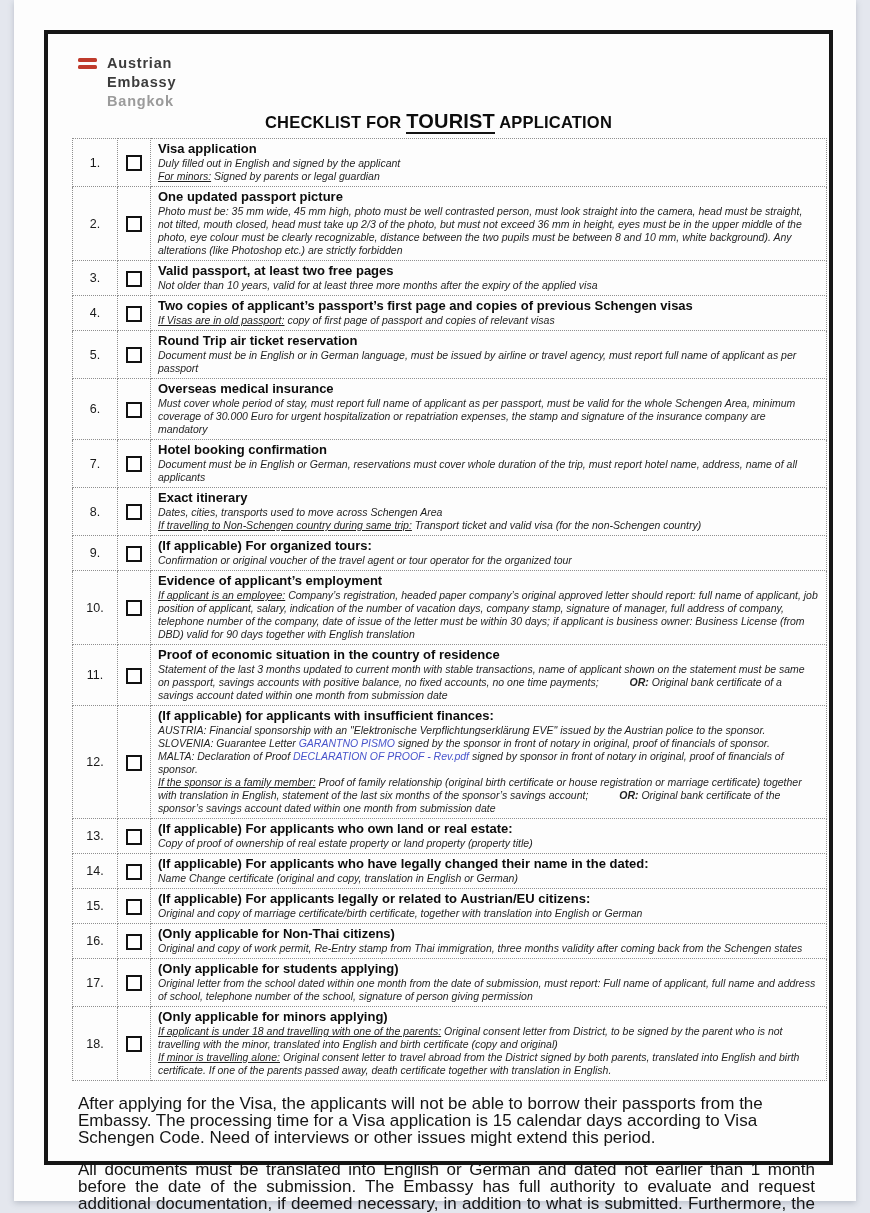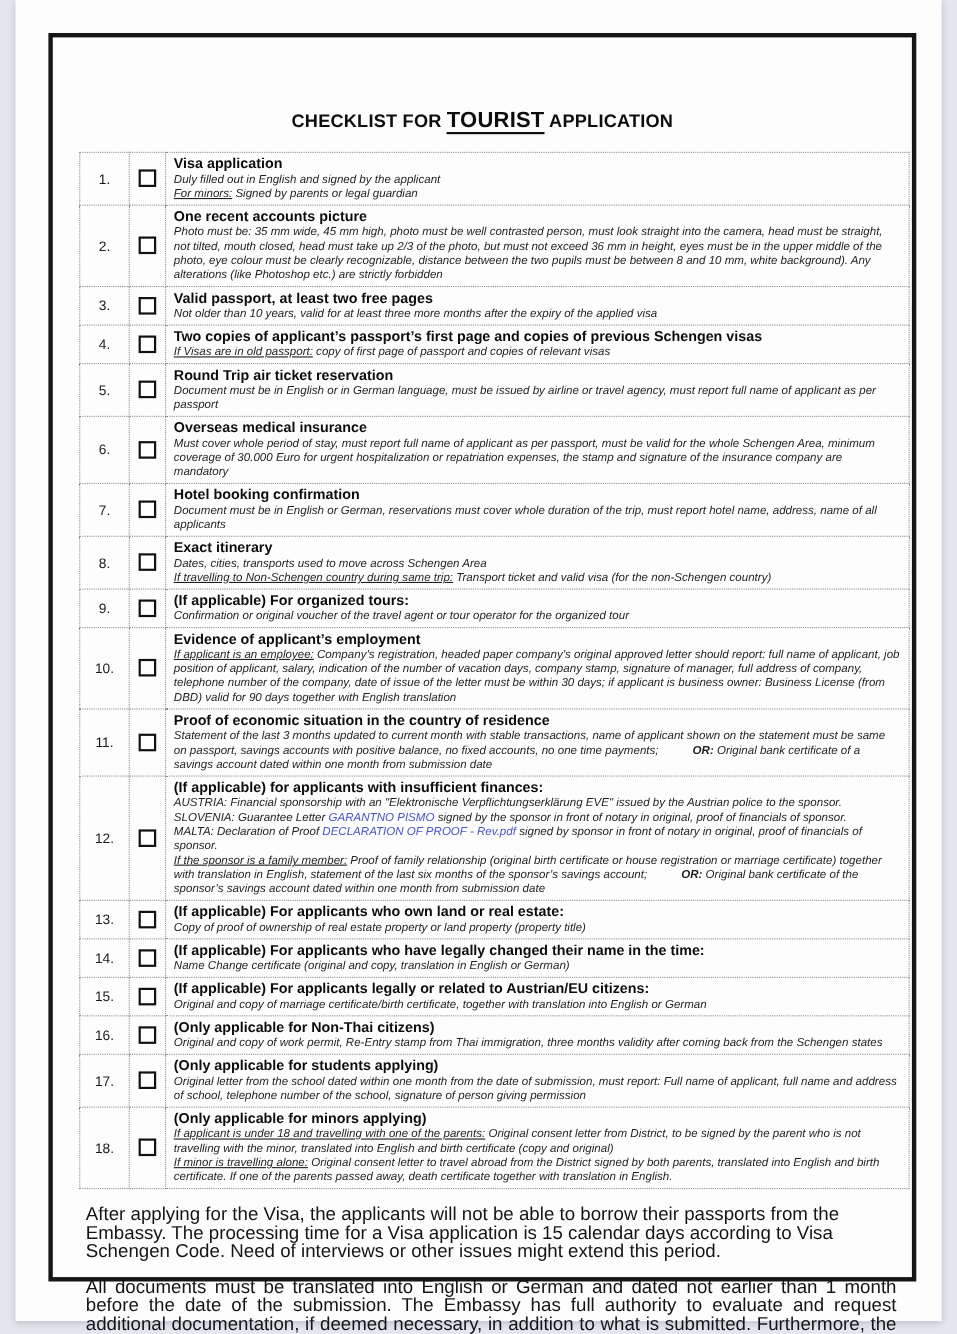--- a/index.html
+++ b/index.html
@@ -22,21 +22,21 @@
   }
   
   .header{position:relative;height:104px;}
   .logo{position:absolute;left:30px;top:20px;display:flex;align-items:flex-start;}
   .flag{margin-top:4px;margin-right:10px;width:19px;}
   .flag-bar{height:4px;background:#bf3b2c;border-radius:1.5px;margin-bottom:3px;}
   .logo-text{line-height:19px;font-size:14.5px;letter-spacing:.8px;}
   .logo-dark{color:#3c3c3c;font-weight:600;}
   .logo-grey{color:#9b9b9b;font-weight:600;}
   .title{
-    position:absolute;left:0;right:0;top:64px;text-align:center;
+    position:absolute;left:0;right:0;top:76px;text-align:center;
     font-weight:bold;color:#0d0d0d;font-size:16.5px;letter-spacing:.2px;
   }
   .title-em{
     font-size:20px;
     border-bottom:2.5px solid #111;
     padding-bottom:0px;
   }
   
   table.checklist{
     margin-left:24px;width:755px;
@@ -70,39 +70,50 @@
   }
   .notes-para.justify{text-align:justify;}
 </style>
 </head>
 <body>
 
 <div class="paper">
   <div class="frame">
 
     <div class="header">
+      <div class="logo">
+        <div class="flag">
+          <div class="flag-bar"></div>
+          <div class="flag-bar"></div>
+        </div>
+        <div class="logo-text">
+          <div class="logo-dark">Austrian</div>
+          <div class="logo-dark">Embassy</div>
+          <div class="logo-grey">Bangkok</div>
+        </div>
+      </div>
       <div class="title"><span>CHECKLIST FOR </span><span class="title-em">TOURIST</span><span> APPLICATION</span></div>
     </div>
 
     <table class="checklist">
       <tbody id="rows">
           <tr>
             <td class="num">1.</td>
             <td class="chk"><span class="checkbox"></span></td>
             <td class="content">
               <div class="row-title">Visa application</div>
               <div class="row-desc"><span>Duly filled out in English and signed by the applicant</span></div>
               <div class="row-desc"><span class="u">For minors:</span><span> Signed by parents or legal guardian</span></div>
             </td>
           </tr>
           <tr>
             <td class="num">2.</td>
             <td class="chk"><span class="checkbox"></span></td>
             <td class="content">
-              <div class="row-title">One recent accounts picture</div>
+              <div class="row-title">One updated passport picture</div>
               <div class="row-desc"><span>Photo must be: 35 mm wide, 45 mm high, photo must be well contrasted person, must look straight into the camera, head must be straight, not tilted, mouth closed, head must take up 2/3 of the photo, but must not exceed 36 mm in height, eyes must be in the upper middle of the photo, eye colour must be clearly recognizable, distance between the two pupils must be between 8 and 10 mm, white background). Any alterations (like Photoshop etc.) are strictly forbidden</span></div>
             </td>
           </tr>
           <tr>
             <td class="num">3.</td>
             <td class="chk"><span class="checkbox"></span></td>
             <td class="content">
               <div class="row-title">Valid passport, at least two free pages</div>
               <div class="row-desc"><span>Not older than 10 years, valid for at least three more months after the expiry of the applied visa</span></div>
             </td>
@@ -188,21 +199,21 @@
             <td class="chk"><span class="checkbox"></span></td>
             <td class="content">
               <div class="row-title">(If applicable) For applicants who own land or real estate:</div>
               <div class="row-desc"><span>Copy of proof of ownership of real estate property or land property (property title)</span></div>
             </td>
           </tr>
           <tr>
             <td class="num">14.</td>
             <td class="chk"><span class="checkbox"></span></td>
             <td class="content">
-              <div class="row-title">(If applicable) For applicants who have legally changed their name in the time:</div>
+              <div class="row-title">(If applicable) For applicants who have legally changed their name in the dated:</div>
               <div class="row-desc"><span>Name Change certificate (original and copy, translation in English or German)</span></div>
             </td>
           </tr>
           <tr>
             <td class="num">15.</td>
             <td class="chk"><span class="checkbox"></span></td>
             <td class="content">
               <div class="row-title">(If applicable) For applicants legally or related to Austrian/EU citizens:</div>
               <div class="row-desc"><span>Original and copy of marriage certificate/birth certificate, together with translation into English or German</span></div>
             </td>

